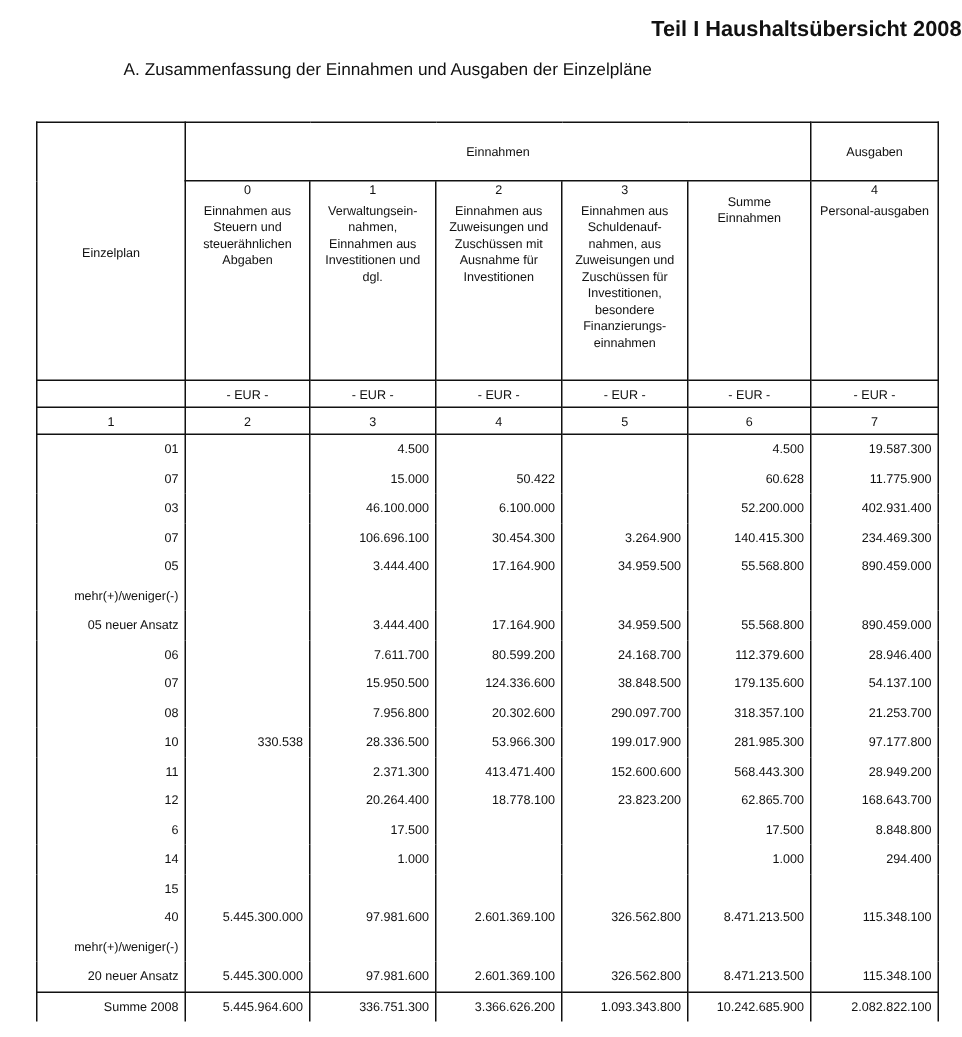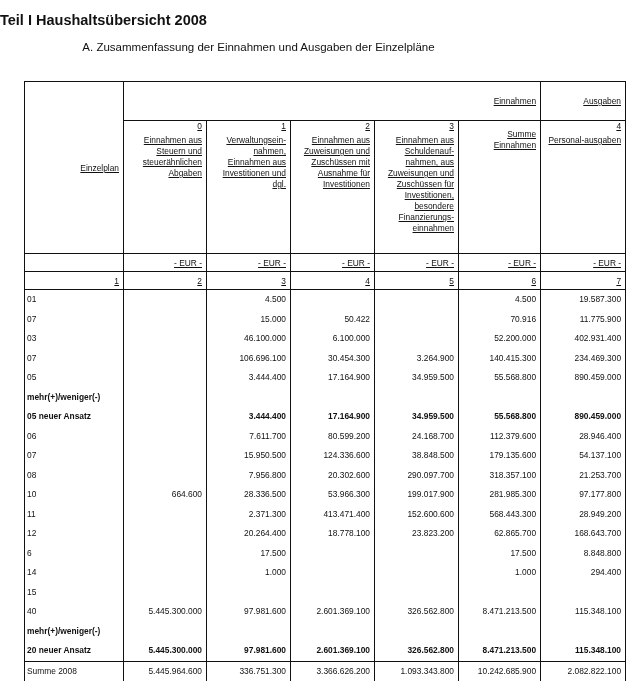--- a/index.html
+++ b/index.html
@@ -1,33 +1,33 @@
 <!DOCTYPE html>
 <html><head>
   <meta charset="utf-8">
   <style>
     html, body { margin: 0; padding: 0; background: #ffffff; }
     body { width: 641px; height: 691px; position: relative; overflow: hidden;
            font-family: "Liberation Sans", sans-serif; color: #111; }
-    .title { position: absolute; top: 12px; left: 0; width: 641px; text-align: left;
+    .title { position: absolute; top: 12px; left: 0; width: 641px; text-align: right;
              font-size: 14.5px; font-weight: bold; }
     .subtitle { position: absolute; top: 41px; left: 0; width: 517px; text-align: center;
                 font-size: 11.5px; }
     table.budget { position: absolute; top: 81px; left: 24px; width: 601px;
                    border-collapse: collapse; table-layout: fixed; font-size: 8.4px; }
     table.budget td, table.budget th { border-left: 1.3px solid #111; border-right: 1.3px solid #111;
                    padding: 0 4px; font-weight: normal; }
-    .hdr th { border: 1.3px solid #111; text-align: right; vertical-align: middle; font-weight: bold; text-decoration: underline; }
+    .hdr th { border: 1.3px solid #111; text-align: center; vertical-align: middle; font-weight: bold; }
     .hdr2 th { vertical-align: top; padding-top: 6px; line-height: 11px; height: 124px; }
     .colnum { display: block; margin-bottom: 3px; }
     tr.eur th { height: 17px; }
     tr.nums th { height: 17px; }
     tbody td { height: 19.5px; line-height: 19.5px; text-align: right; white-space: nowrap; }
-    tbody td.lbl { text-align: left; padding-left: 2px; }
-    tr.bold td { font-weight: bold; }
+    tbody td.lbl { text-align: right; padding-left: 2px; }
+    tr.bold td { font-weight: normal; }
     tr.end-body td { border-bottom: 1.3px solid #111; }
   </style>
 </head>
 <body>
 
 <div class="title">Teil I Haushaltsübersicht 2008</div>
 <div class="subtitle">A. Zusammenfassung der Einnahmen und Ausgaben der Einzelpläne</div>
 
 <table class="budget">
   <colgroup>
@@ -81,21 +81,21 @@
         <td></td>
         <td>4.500</td>
         <td>19.587.300</td>
       </tr>
       <tr>
         <td class="lbl">07</td>
         <td></td>
         <td>15.000</td>
         <td>50.422</td>
         <td></td>
-        <td>70.916</td>
+        <td>60.628</td>
         <td>11.775.900</td>
       </tr>
       <tr>
         <td class="lbl">03</td>
         <td></td>
         <td>46.100.000</td>
         <td>6.100.000</td>
         <td></td>
         <td>52.200.000</td>
         <td>402.931.400</td>
@@ -158,21 +158,21 @@
         <td class="lbl">08</td>
         <td></td>
         <td>7.956.800</td>
         <td>20.302.600</td>
         <td>290.097.700</td>
         <td>318.357.100</td>
         <td>21.253.700</td>
       </tr>
       <tr>
         <td class="lbl">10</td>
-        <td>664.600</td>
+        <td>330.538</td>
         <td>28.336.500</td>
         <td>53.966.300</td>
         <td>199.017.900</td>
         <td>281.985.300</td>
         <td>97.177.800</td>
       </tr>
       <tr>
         <td class="lbl">11</td>
         <td></td>
         <td>2.371.300</td>

